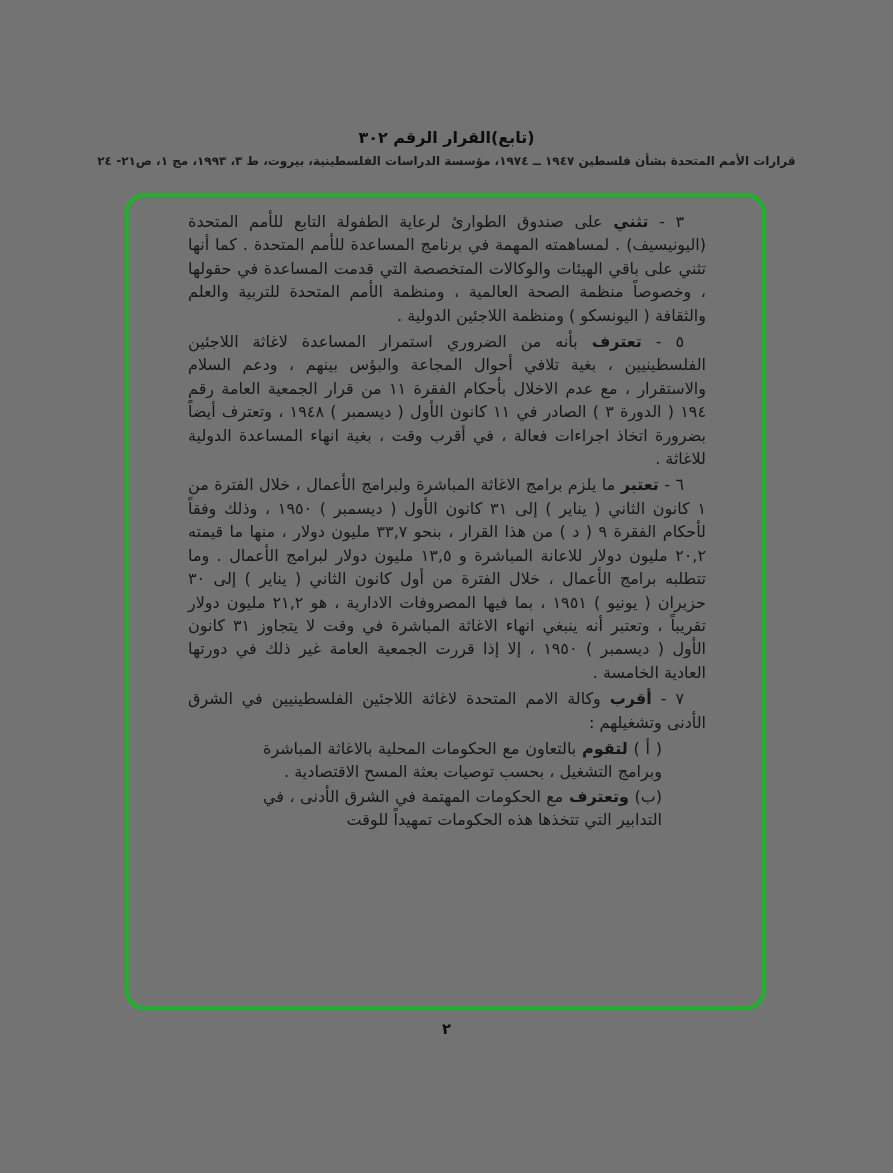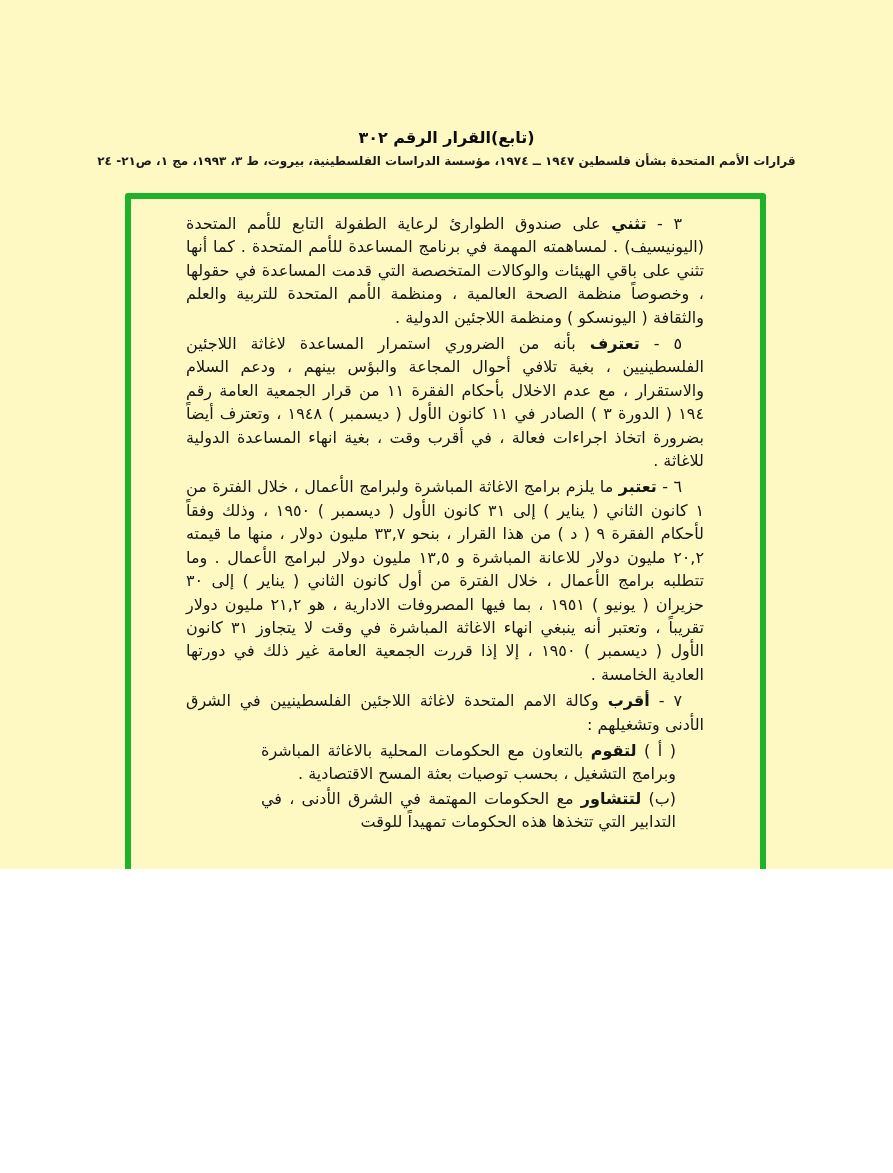--- a/index.html
+++ b/index.html
@@ -1,20 +1,20 @@
 <!DOCTYPE html>
 <html lang="ar"><head>
 <meta charset="utf-8">
 <style>
   html, body { margin: 0; padding: 0; background: #ffffff; }
   .page {
     position: relative;
     width: 893px;
-    height: 869px;
-    background: #fef9c3;
+    height: 1173px;
+    background: #737373;
     font-family: "DejaVu Sans", sans-serif;
     color: #141414;
     direction: rtl;
     overflow: hidden;
   }
   .doc-title {
     position: absolute;
     top: 128px; left: 0; right: 0;
     text-align: center;
     font-size: 16px;
@@ -30,22 +30,22 @@
     font-weight: bold;
     color: #1a1a1a;
   }
   .green-box {
     position: absolute;
     left: 125px;
     top: 193px;
     width: 641px;
     height: 817px;
     box-sizing: border-box;
-    border: 6px solid #3b82f6;
-    border-radius: 3px;
+    border: 4px solid #3b82f6;
+    border-radius: 20px;
     overflow: hidden;
   }
   .body-text {
     position: absolute;
     top: 13px;
     right: 56px;
     width: 518px;
     direction: rtl;
     text-align: justify;
     font-size: 16px;
@@ -53,21 +53,21 @@
     letter-spacing: 0.2px;
     color: #161616;
   }
   .para {
     margin: 0 0 3px 0;
     text-indent: 22px;
   }
   .para b { font-weight: bold; }
   .para.sub {
     text-indent: 0;
-    margin-right: 28px;
+    margin-right: 44px;
     margin-left: 75px;
     margin-bottom: 1px;
   }
   .page-number {
     position: absolute;
     top: 1020px; left: 0; right: 0;
     text-align: center;
     font-size: 15px;
     font-weight: bold;
     color: #0d0d0d;
@@ -82,19 +82,19 @@
 
   <div class="doc-citation">قرارات الأمم المتحدة بشأن فلسطين ١٩٤٧ ــ ١٩٧٤، مؤسسة الدراسات الفلسطينية، بيروت، ط ٣، ١٩٩٣، مج ١، ص٢١- ٢٤</div>
 
   <div class="green-box" style="border-color: rgb(28, 179, 43);">
     <div class="body-text">
         <p class="para numbered"><span>٣ - </span><b>تثني</b><span> على صندوق الطوارئ لرعاية الطفولة التابع للأمم المتحدة (اليونيسيف) . لمساهمته المهمة في برنامج المساعدة للأمم المتحدة . كما أنها تثني على باقي الهيئات والوكالات المتخصصة التي قدمت المساعدة في حقولها ، وخصوصاً منظمة الصحة العالمية ، ومنظمة الأمم المتحدة للتربية والعلم والثقافة ( اليونسكو ) ومنظمة اللاجئين الدولية .</span></p>
         <p class="para numbered"><span>٥ - </span><b>تعترف</b><span> بأنه من الضروري استمرار المساعدة لاغاثة اللاجئين الفلسطينيين ، بغية تلافي أحوال المجاعة والبؤس بينهم ، ودعم السلام والاستقرار ، مع عدم الاخلال بأحكام الفقرة ١١ من قرار الجمعية العامة رقم ١٩٤ ( الدورة ٣ ) الصادر في ١١ كانون الأول ( ديسمبر ) ١٩٤٨ ، وتعترف أيضاً بضرورة اتخاذ اجراءات فعالة ، في أقرب وقت ، بغية انهاء المساعدة الدولية للاغاثة .</span></p>
         <p class="para numbered"><span>٦ - </span><b>تعتبر</b><span> ما يلزم برامج الاغاثة المباشرة ولبرامج الأعمال ، خلال الفترة من ١ كانون الثاني ( يناير ) إلى ٣١ كانون الأول ( ديسمبر ) ١٩٥٠ ، وذلك وفقاً لأحكام الفقرة ٩ ( د ) من هذا القرار ، بنحو ٣٣,٧ مليون دولار ، منها ما قيمته ٢٠,٢ مليون دولار للاعانة المباشرة و ١٣,٥ مليون دولار لبرامج الأعمال . وما تتطلبه برامج الأعمال ، خلال الفترة من أول كانون الثاني ( يناير ) إلى ٣٠ حزيران ( يونيو ) ١٩٥١ ، بما فيها المصروفات الادارية ، هو ٢١,٢ مليون دولار تقريباً ، وتعتبر أنه ينبغي انهاء الاغاثة المباشرة في وقت لا يتجاوز ٣١ كانون الأول ( ديسمبر ) ١٩٥٠ ، إلا إذا قررت الجمعية العامة غير ذلك في دورتها العادية الخامسة .</span></p>
         <p class="para numbered"><span>٧ - </span><b>أقرب</b><span> وكالة الامم المتحدة لاغاثة اللاجئين الفلسطينيين في الشرق الأدنى وتشغيلهم :</span></p>
         <p class="para sub"><span>( أ ) </span><b>لتقوم</b><span> بالتعاون مع الحكومات المحلية بالاغاثة المباشرة وبرامج التشغيل ، بحسب توصيات بعثة المسح الاقتصادية .</span></p>
-        <p class="para sub"><span>(ب) </span><b>لتتشاور</b><span> مع الحكومات المهتمة في الشرق الأدنى ، في التدابير التي تتخذها هذه الحكومات تمهيداً للوقت</span></p>
+        <p class="para sub"><span>(ب) </span><b>وتعترف</b><span> مع الحكومات المهتمة في الشرق الأدنى ، في التدابير التي تتخذها هذه الحكومات تمهيداً للوقت</span></p>
       </div>
   </div>
 
   <div class="page-number">٢</div>
 
 </div>
 
 </body></html>

